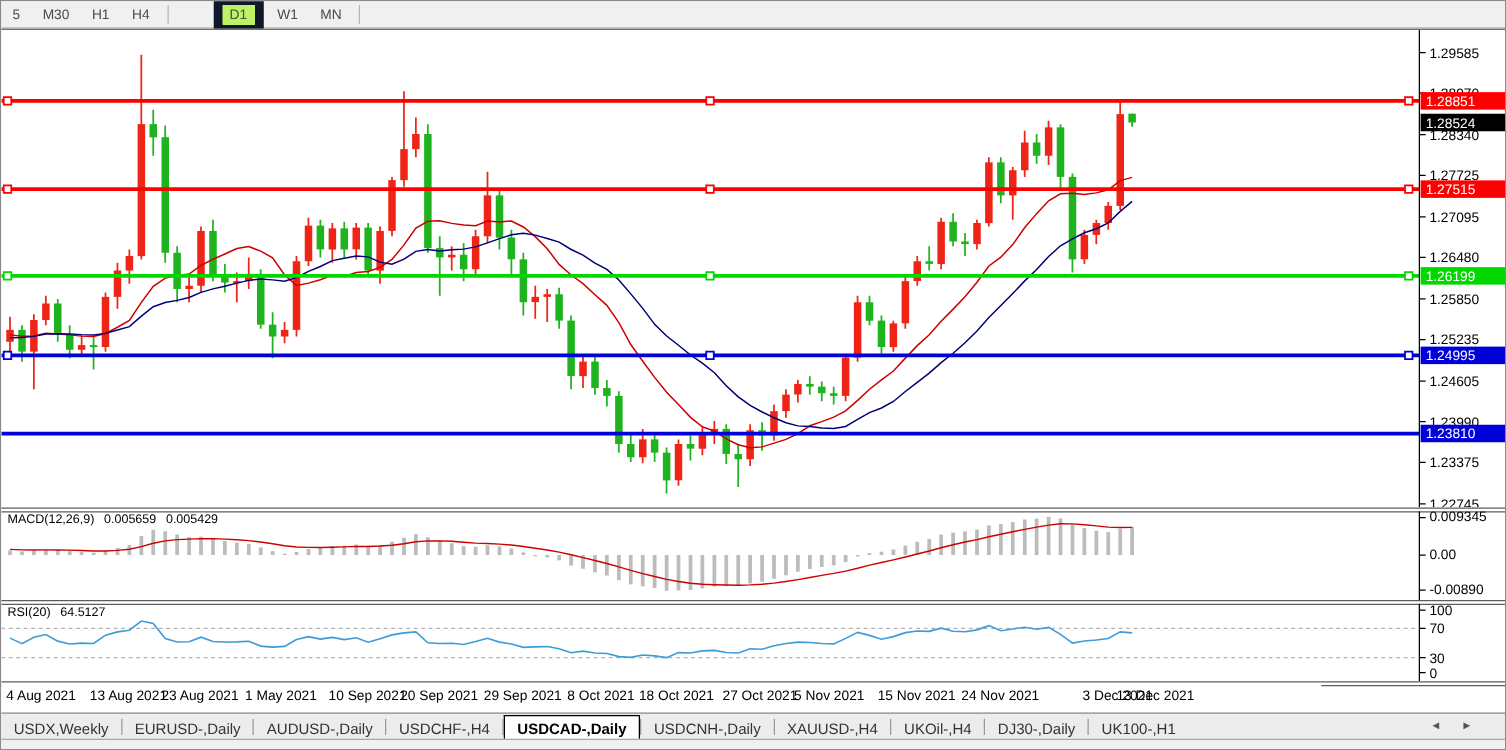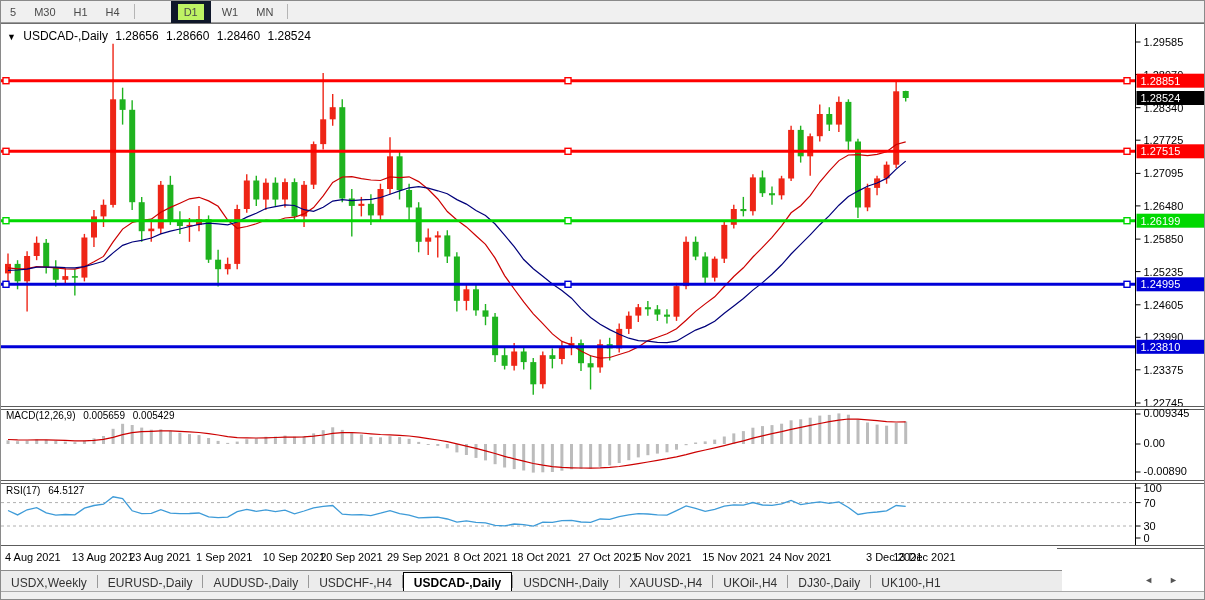--- a/index.html
+++ b/index.html
@@ -18,21 +18,21 @@
   svg{position:absolute;left:0;display:block;}
   #main-svg{top:0;}
   .sep{position:absolute;left:0;width:1205px;height:4px;background:#ffffff;
        border-top:1px solid #5c5c5c;border-bottom:1px solid #5c5c5c;box-sizing:border-box;}
   .indlabel{position:absolute;left:5px;font-size:10px;color:#000;z-index:4;}
   .indlabel span{margin-right:5px;}
   
   #dateaxis{position:absolute;left:0;width:1056px;height:22px;background:#fff;font-size:11px;color:#000;}
   .datelabel{position:absolute;top:3px;white-space:nowrap;}
   
-  #tabbar{position:absolute;left:0;width:1061px;height:21px;background:#ececec;border-top:1px solid #8a8a8a;
+  #tabbar{position:absolute;left:0;width:1205px;height:21px;background:#ececec;border-top:1px solid #8a8a8a;
           display:flex;align-items:flex-end;font-size:12px;color:#333;}
   .tab{padding:3px 10px 2px 10px;cursor:default;white-space:nowrap;}
   .tab.active{background:#fff;border:1px solid #000;border-bottom:none;font-weight:bold;color:#000;}
   .tab-sep{width:1px;height:13px;background:#999;margin-bottom:4px;}
   #tabnav{position:absolute;right:28px;bottom:4px;display:flex;gap:16px;font-size:9px;color:#555;}
   #statusbar{position:absolute;left:0;width:1205px;height:11px;background:#f0f0f0;border-top:1px solid #a8a8a8;}
 </style>
 </head>
 <body>
 
@@ -43,28 +43,20 @@
       <div class="tfbtn">H1</div>
       <div class="tfbtn">H4</div>
       <div class="tb-div"></div>
       <div class="tfbtn sel">D1</div>
       <div class="tfbtn">W1</div>
       <div class="tfbtn">MN</div>
       <div class="tb-div"></div>
     </div>
 
   <div id="chartwin">
-    <div id="title">
-      <span style="font-size:9px;">▼</span>
-      <span>USDCAD-,Daily</span>
-      <span>1.28656</span>
-      <span>1.28660</span>
-      <span>1.28460</span>
-      <span>1.28524</span>
-    </div>
 
     <svg id="main-svg" width="1205" height="382">
         <g>
           <line x1="7" y1="229.4" x2="7" y2="257.4" stroke="#ee2516" stroke-width="1.4"></line>
           <rect x="4.0" y="239.9" width="6" height="9.5" fill="#ee2516"></rect>
           <line x1="16.55" y1="236.2" x2="16.55" y2="265.3" stroke="#1fb31f" stroke-width="1.4"></line>
           <rect x="13.6" y="239.9" width="6" height="17.4" fill="#1fb31f"></rect>
           <line x1="26.1" y1="227.3" x2="26.1" y2="287.4" stroke="#ee2516" stroke-width="1.4"></line>
           <rect x="23.1" y="232.0" width="6" height="25.3" fill="#ee2516"></rect>
           <line x1="35.650000000000006" y1="212.5" x2="35.650000000000006" y2="236.2" stroke="#ee2516" stroke-width="1.4"></line>
@@ -421,21 +413,21 @@
         <text x="1142.5" y="8.0" font-size="11" fill="#000">0.009345</text>
         <line x1="1134.5" y1="35.0" x2="1139.5" y2="35.0" stroke="#000"></line>
         <text x="1142.5" y="38.0" font-size="11" fill="#000">0.00</text>
         <line x1="1134.5" y1="63.0" x2="1139.5" y2="63.0" stroke="#000"></line>
         <text x="1142.5" y="66.0" font-size="11" fill="#000">-0.00890</text>
       </svg>
 
     <div class="sep" style="top:456px;"></div>
 
     <div class="indlabel" style="top:461px;">
-      <span>RSI(17)</span>
+      <span>RSI(20)</span>
       <span>64.5127</span>
     </div>
     <svg id="rsi-svg" width="1205" height="62" style="top:459px;">
         <line x1="0" y1="19.6" x2="1134.5" y2="19.6" stroke="#b0b0b0" stroke-width="1" stroke-dasharray="3,3"></line>
         <line x1="0" y1="43.0" x2="1134.5" y2="43.0" stroke="#b0b0b0" stroke-width="1" stroke-dasharray="3,3"></line>
         <polyline points="7.0,27.5 16.6,31.9 26.1,26.8 35.7,24.6 45.2,29.9 54.8,32.2 64.3,31.5 73.9,31.8 83.4,25.1 93.0,22.5 102.5,21.2 112.1,13.8 121.6,15.7 131.2,27.8 140.7,30.6 150.3,30.4 159.8,26.7 169.4,30.2 178.9,30.6 188.5,30.5 198.0,30.0 207.6,33.9 217.1,34.7 226.7,34.1 236.2,28.6 245.8,26.3 255.3,28.3 264.9,26.9 274.4,28.7 284.0,27.2 293.5,30.8 303.1,28.0 312.6,24.9 322.2,23.3 331.7,22.5 341.3,31.2 350.8,31.8 360.4,31.6 369.9,32.6 379.5,30.2 389.0,27.6 398.6,30.7 408.1,32.2 417.7,34.9 427.2,34.5 436.8,34.2 446.3,36.0 455.9,39.2 465.4,37.9 475.0,39.4 484.5,39.8 494.1,42.3 503.6,42.9 513.2,41.0 522.7,41.7 532.3,43.1 541.8,39.1 551.4,39.4 560.9,37.7 570.5,37.3 580.0,39.0 589.6,39.4 599.1,36.0 608.7,36.4 618.2,33.6 627.8,31.8 637.3,30.7 646.9,31.0 656.4,31.8 666.0,32.1 675.5,27.7 685.1,22.9 694.6,25.3 704.2,28.4 713.7,26.3 723.3,23.1 732.8,21.8 742.4,22.1 751.9,19.5 761.5,22.0 771.0,22.4 780.6,20.9 790.1,17.5 799.7,21.6 809.2,20.2 818.8,18.8 828.3,20.4 837.9,18.9 847.4,24.5 857.0,31.5 866.5,29.8 876.1,29.0 885.6,27.8 895.2,22.5 904.7,23.3" fill="none" stroke="#3e9bd8" stroke-width="1.3"></polyline>
         <line x1="1134.5" y1="0" x2="1134.5" y2="62" stroke="#000"></line>
         <line x1="1134.5" y1="5.0" x2="1139.5" y2="5.0" stroke="#000"></line>
         <text x="1142.5" y="9.0" font-size="11" fill="#000">100</text>
         <line x1="1134.5" y1="19.6" x2="1139.5" y2="19.6" stroke="#000"></line>
@@ -445,21 +437,21 @@
         <line x1="1134.5" y1="55.0" x2="1139.5" y2="55.0" stroke="#000"></line>
         <text x="1142.5" y="59.0" font-size="11" fill="#000">0</text>
       </svg>
 
     <div class="sep" style="top:521px;"></div>
 
     <div id="dateaxis" style="top:524px;">
         <span class="datelabel" style="left: 4px;">4 Aug 2021</span>
         <span class="datelabel" style="left: 70.85px;">13 Aug 2021</span>
         <span class="datelabel" style="left: 128.15px;">23 Aug 2021</span>
-        <span class="datelabel" style="left: 195px;">1 Sep 2021</span>
+        <span class="datelabel" style="left: 195px;">1 May 2021</span>
         <span class="datelabel" style="left: 261.85px;">10 Sep 2021</span>
         <span class="datelabel" style="left: 319.15px;">20 Sep 2021</span>
         <span class="datelabel" style="left: 386px;">29 Sep 2021</span>
         <span class="datelabel" style="left: 452.85px;">8 Oct 2021</span>
         <span class="datelabel" style="left: 510.15px;">18 Oct 2021</span>
         <span class="datelabel" style="left: 577px;">27 Oct 2021</span>
         <span class="datelabel" style="left: 634.3px;">5 Nov 2021</span>
         <span class="datelabel" style="left: 701.15px;">15 Nov 2021</span>
         <span class="datelabel" style="left: 768px; text-align: right;">24 Nov 2021</span>
         <span class="datelabel" style="left: 865px; text-align: right;">3 Dec 2021</span>

